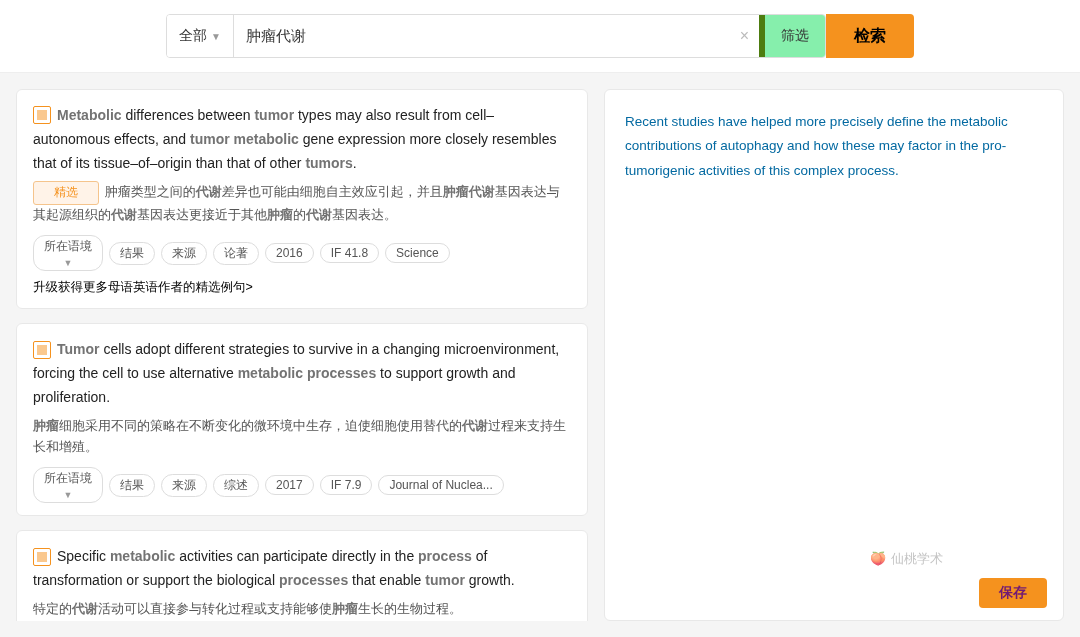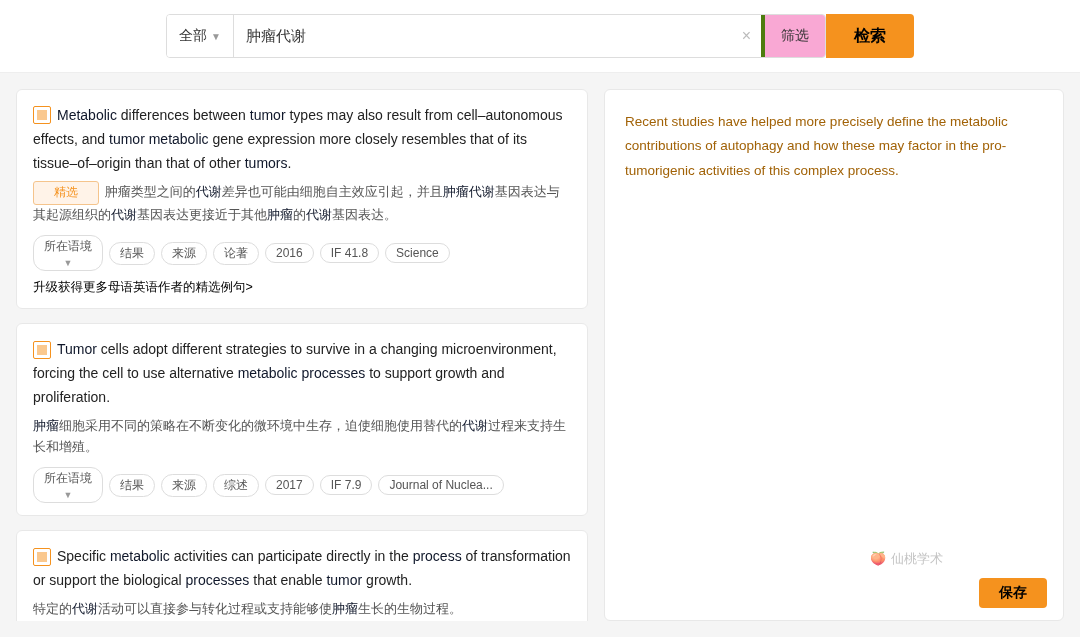--- a/index.html
+++ b/index.html
@@ -60,25 +60,25 @@
       padding: 0 10px;
       color: #bbb;
       font-size: 16px;
       cursor: pointer;
     }
     .search-filter {
       display: flex;
       align-items: center;
       padding: 0 16px;
       height: 100%;
-      border-left: 4px solid #4d7c0f;
+      border-left: 6px solid #4d7c0f;
       cursor: pointer;
       font-size: 14px;
       color: #333;
-      background: #f9a8d4;
+      background: #86efac;
     }
     .search-btn {
       margin-left: 0;
       height: 44px;
       padding: 0 28px;
       background: #f5921e;
       color: #000000;
       border: none;
       border-radius: 0 4px 4px 0;
       font-size: 16px;
@@ -150,21 +150,21 @@
       color: #222;
       margin-bottom: 6px;
     }
     .zh-text {
       font-size: 13px;
       line-height: 1.6;
       color: #555;
       margin-bottom: 10px;
     }
 
-    .highlight-orange { color: #0f172a; font-weight: normal; }
+    .highlight-orange { color: #737373; font-weight: bold; }
     .highlight-tag {
       display: inline-block;
       background: #fff3e8;
       color: #f5921e;
       border: 1px solid #f5c48c;
       border-radius: 3px;
       padding: 1px 20px;
       font-size: 12px;
       margin-right: 2px;
     }
@@ -202,21 +202,21 @@
       margin-top: 8px;
       display: block;
     }
 
     
     .save-btn {
       position: absolute;
       bottom: 12px;
       right: 16px;
       background: #f5921e;
-      color: #000000;
+      color: #701a75;
       border: none;
       border-radius: 4px;
       padding: 6px 20px;
       font-size: 14px;
       cursor: pointer;
       font-weight: bold;
     }
 
     
     .watermark {
@@ -227,21 +227,21 @@
       color: #aaa;
       display: flex;
       align-items: center;
       gap: 4px;
       opacity: 0.7;
     }
 
     .right-panel-text {
       font-size: 13.5px;
       line-height: 1.8;
-      color: #a16207;
+      color: #0369a1;
     }
   </style>
 </head>
 <body>
 
 <div class="search-bar">
   <div class="search-container">
     <div class="search-category">
       <span>全部</span>
       <span class="chevron">▼</span>

